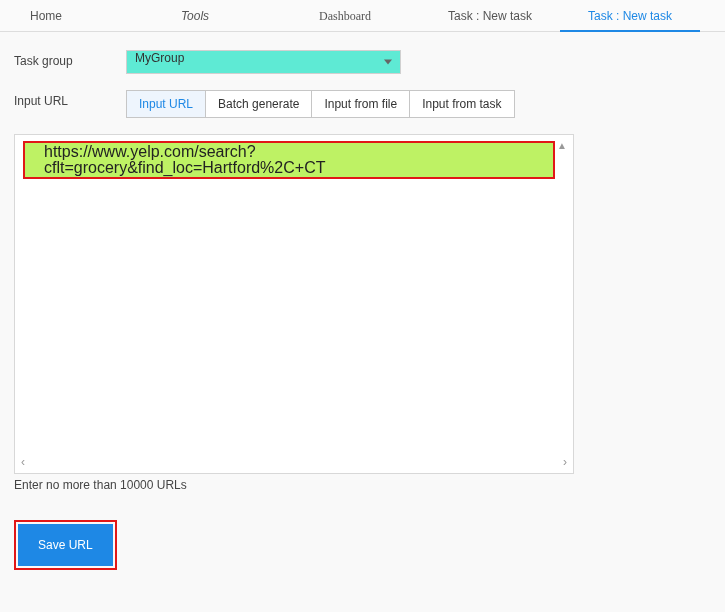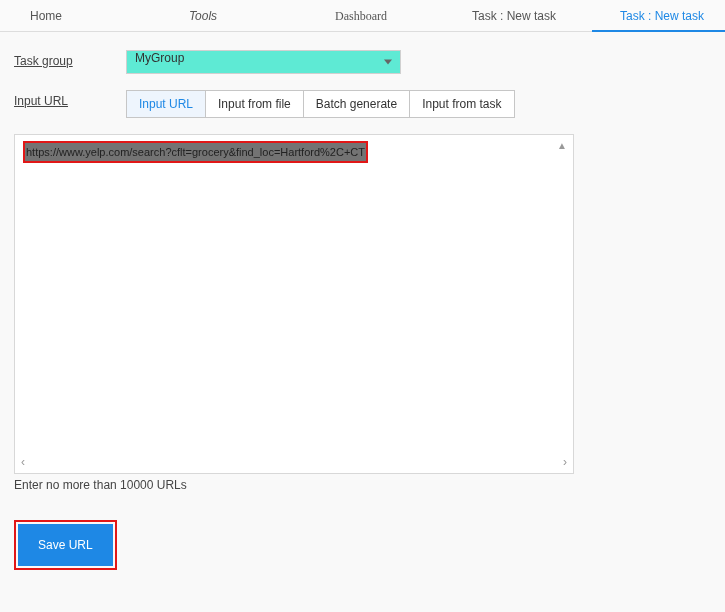--- a/index.html
+++ b/index.html
@@ -10,21 +10,20 @@
       width: 725px;
       height: 612px;
       color: #333;
     }
     .top-tabs {
       display: flex;
       border-bottom: 1px solid #ddd;
       background: #fafafa;
       height: 32px;
       align-items: center;
-      gap: 8px;
     }
     .top-tab {
       flex: 0 0 auto;
       padding: 0 18px;
       height: 32px;
       line-height: 32px;
       color: #555;
       cursor: pointer;
       text-align: center;
       font-size: 12px;
@@ -44,21 +43,20 @@
     .row {
       display: flex;
       align-items: flex-start;
       margin-bottom: 16px;
     }
     .label-col {
       width: 112px;
       font-size: 12px;
       color: #444;
       padding-top: 4px;
-      text-decoration: underline;
     }
     .field-col {
       flex: 1;
     }
     .select-wrap {
       position: relative;
       width: 275px;
       height: 24px;
       border: 1px solid #d0d0d0;
       background: #5eead4;
@@ -100,24 +98,24 @@
       width: 560px;
       height: 340px;
       border: 1px solid #d8d8d8;
       background: #fff;
       position: relative;
       padding: 6px 18px 20px 8px;
     }
     .url-highlight {
       display: inline-block;
       border: 2px solid #e11717;
-      padding: 1px 1px;
-      font-size: 11px;
+      padding: 1px 19px;
+      font-size: 16px;
       color: #222;
-      background: #737373;
+      background: #bef264;
       line-height: 16px;
     }
     .textarea-scroll-up {
       position: absolute;
       top: 4px; right: 4px;
       width: 14px; height: 14px;
       color: #999;
       font-size: 10px;
       text-align: center;
       line-height: 14px;
@@ -175,22 +173,22 @@
         <span class="chevron"></span>
       </div>
     </div>
   </div>
 
   <div class="row">
     <div class="label-col">Input URL</div>
     <div class="field-col">
       <div class="input-method-tabs">
         <div class="input-method-tab active">Input URL</div>
+        <div class="input-method-tab">Batch generate</div>
         <div class="input-method-tab">Input from file</div>
-        <div class="input-method-tab">Batch generate</div>
         <div class="input-method-tab">Input from task</div>
       </div>
     </div>
   </div>
 
   <div class="row">
     <div class="field-col">
       <div class="textarea-wrap">
         <span class="url-highlight">https://www.yelp.com/search?cflt=grocery&amp;find_loc=Hartford%2C+CT</span>
         <div class="textarea-scroll-up">▲</div>

